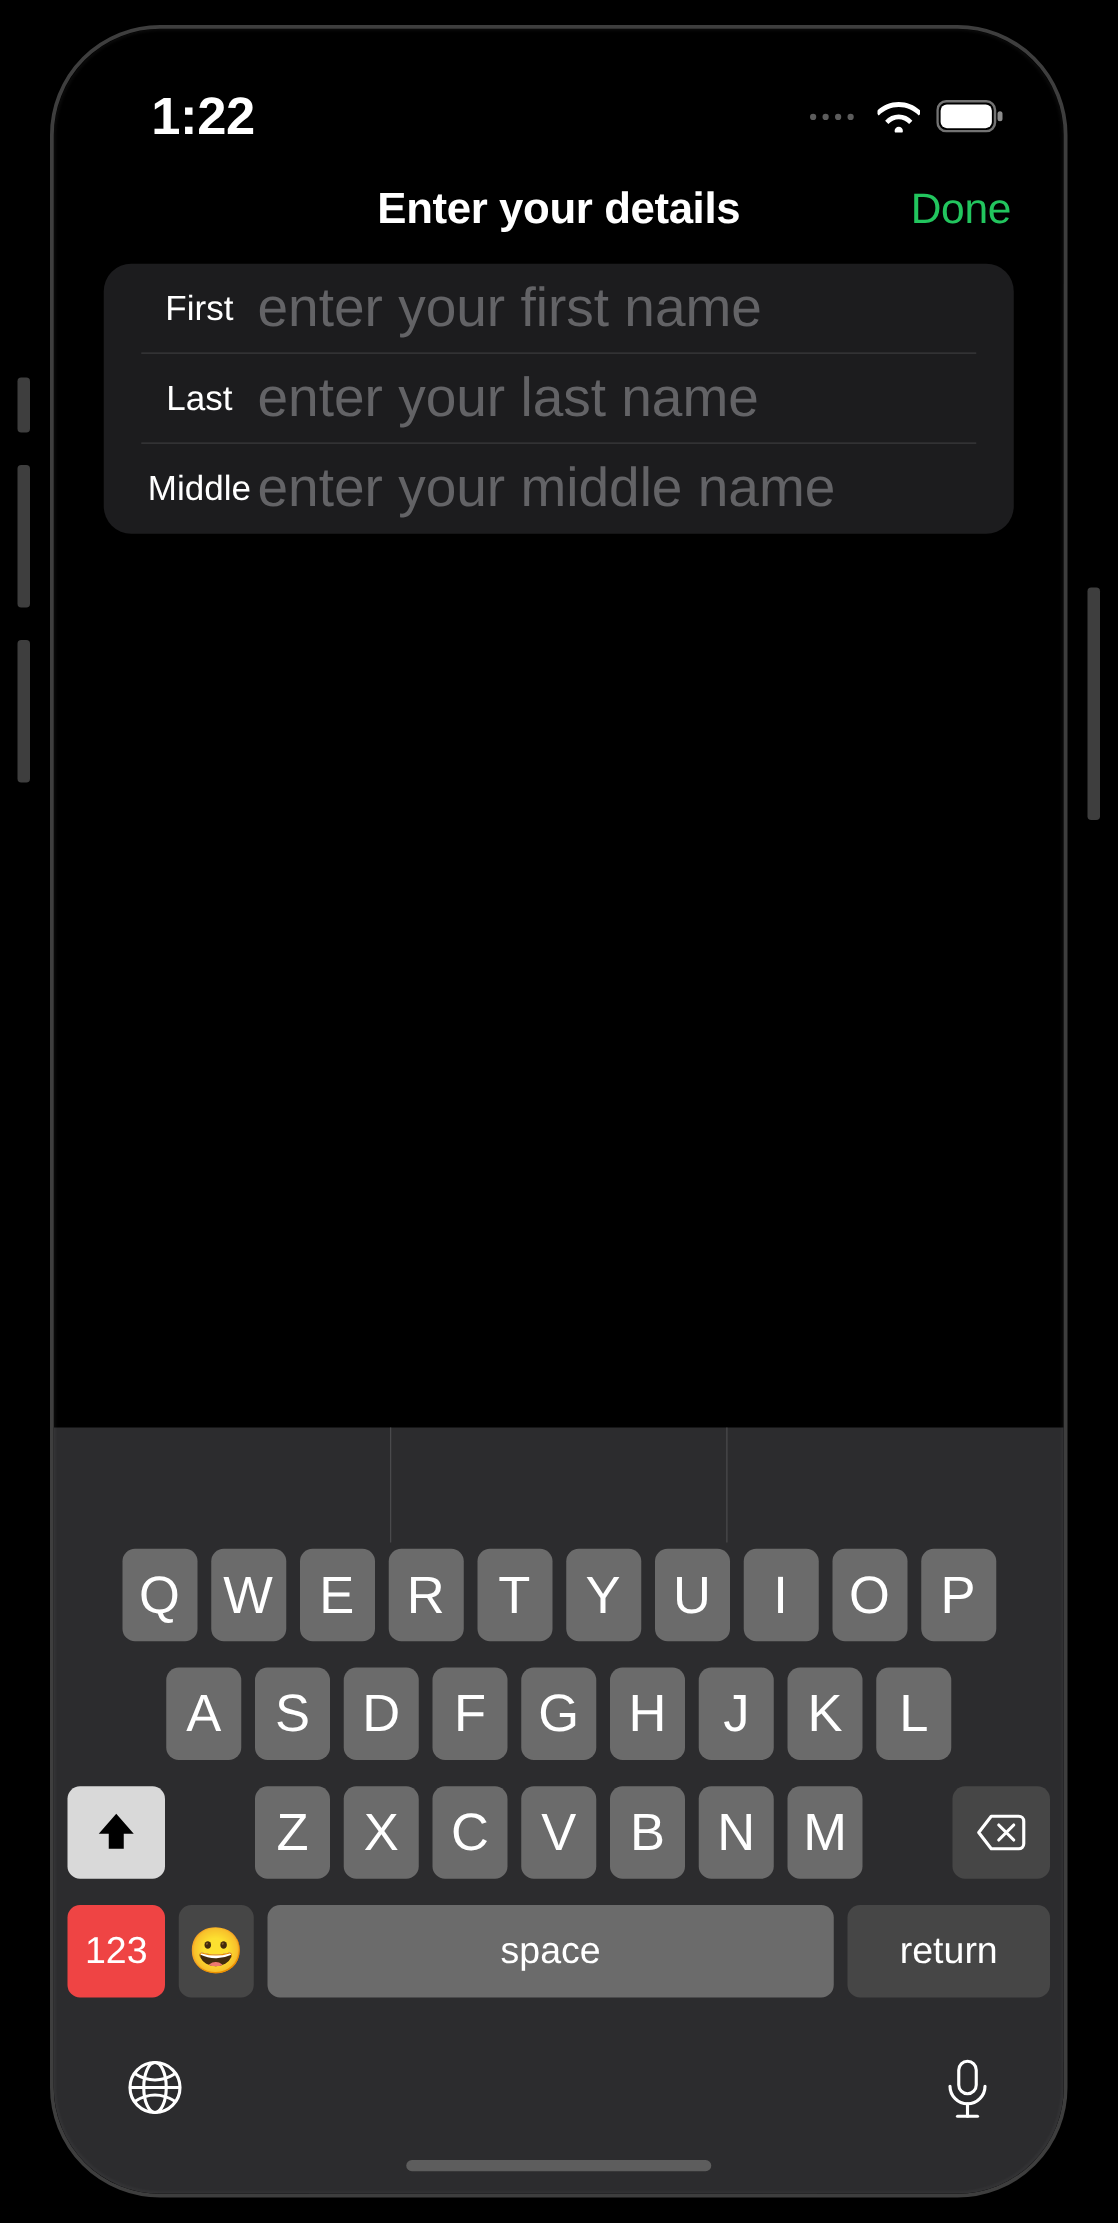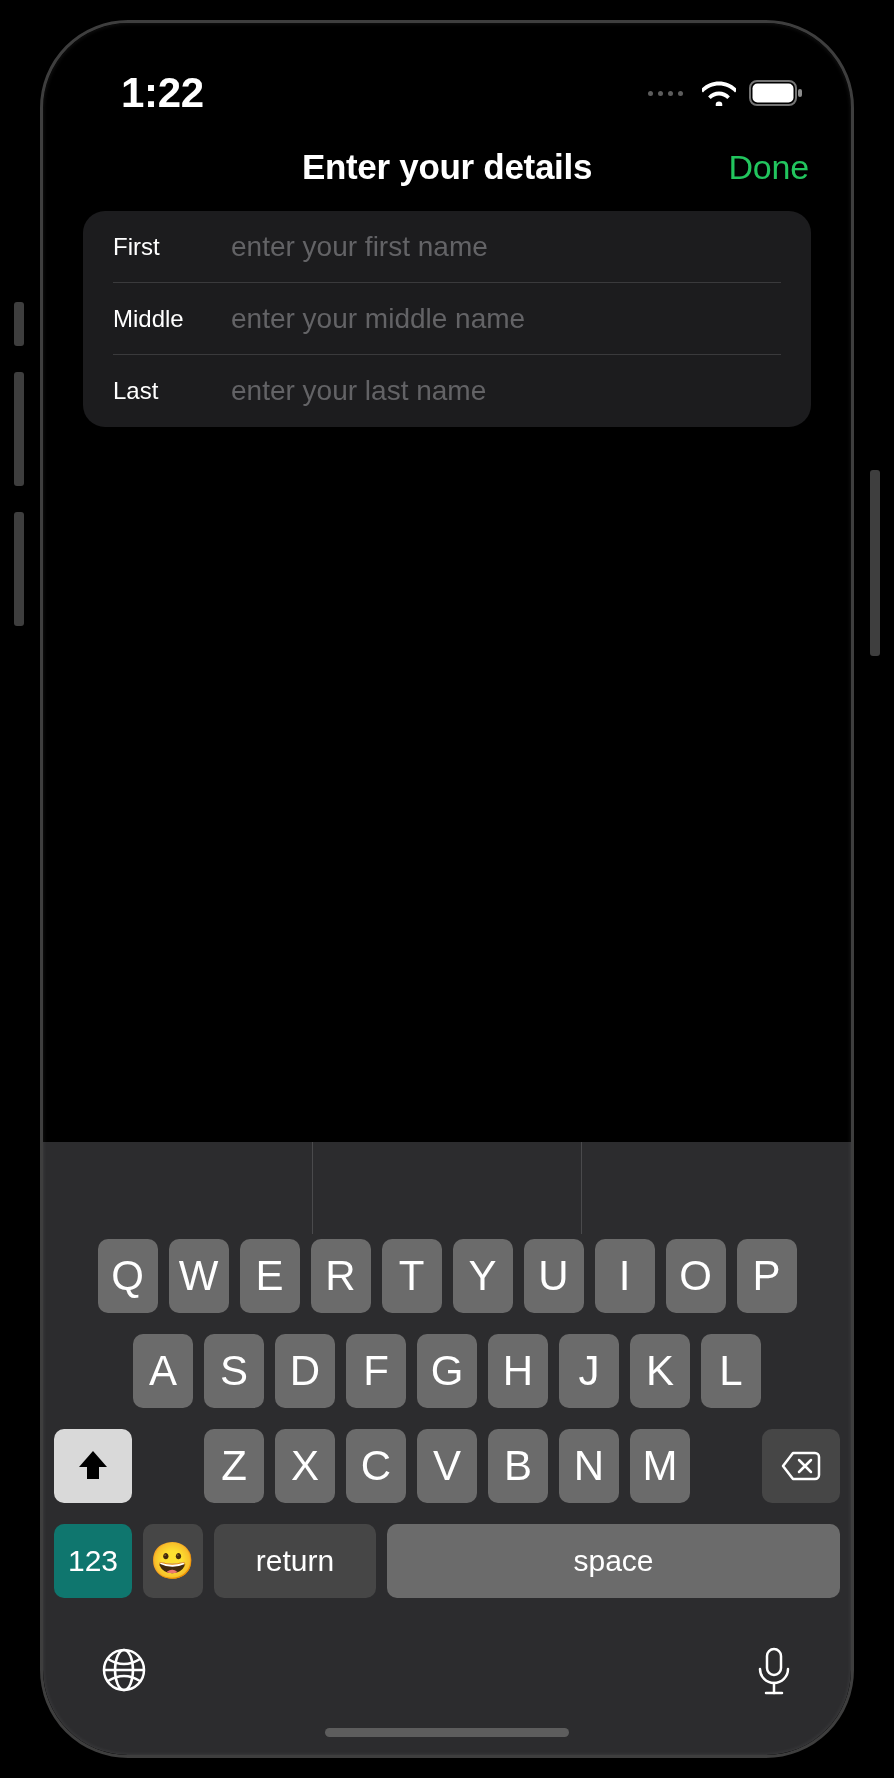--- a/index.html
+++ b/index.html
@@ -98,30 +98,31 @@
   .form-row{
     display:flex;
     align-items:center;
     height:72px;
     border-bottom:1px solid #3a3a3c;
   }
   .form-row:last-child{border-bottom:none;}
   .form-label{
     width:118px;
     color:#fff;
-    font-size:24px;
+    font-size:28px;
     font-weight:400;
+    text-align:center;
   }
   .form-input{
     flex:1;
     background:none;
     border:none;
     outline:none;
     color:#14b8a6;
-    font-size:28px;
+    font-size:44px;
     font-family:inherit;
     caret-color:#0a84ff;
   }
   .form-input::placeholder{color:#636366;}
 
   
   .keyboard{
     position:absolute;
     bottom:0;
     left:0;right:0;
@@ -157,21 +158,21 @@
   .key.shift{
     width:78px;
     background:#d9d9d9;
   }
   .key.backspace{
     width:78px;
     background:#464646;
   }
   .key.numbers{
     width:78px;
-    background:#0f766e;
+    background:#ef4444;
     font-size:30px;
   }
   .key.emoji{
     width:60px;
     background:#464646;
     font-size:36px;
   }
   .key.space{
     flex:1;
     background:#6b6b6b;
@@ -236,26 +237,26 @@
     <div class="nav-title">Enter your details</div>
     <div class="nav-done">Done</div>
   </div>
 
   <div class="form-card">
     <div class="form-row">
       <div class="form-label">First</div>
       <input class="form-input" id="first-input" autofocus="" placeholder="enter your first name" style="">
     </div>
     <div class="form-row">
+      <div class="form-label">Last</div>
+      <input class="form-input" placeholder="enter your last name" style="">
+    </div>
+    <div class="form-row">
       <div class="form-label">Middle</div>
       <input class="form-input" placeholder="enter your middle name" style="">
-    </div>
-    <div class="form-row">
-      <div class="form-label">Last</div>
-      <input class="form-input" placeholder="enter your last name" style="">
     </div>
   </div>
 
   <div class="keyboard">
     <div class="kb-suggest">
       <div></div>
       <div></div>
       <div></div>
     </div>
     <div class="kb-rows">
@@ -302,22 +303,22 @@
             <path fill="none" stroke="#fff" stroke-width="2.5" stroke-linejoin="round" d="M12 2h22a4 4 0 0 1 4 4v18a4 4 0 0 1-4 4H12L2 15Z"></path>
             <path stroke="#fff" stroke-width="2.5" stroke-linecap="round" d="m18 9 12 12M30 9 18 21"></path>
           </svg>
         </div>
       </div>
       <div class="kb-row bottom">
         <div class="key numbers">123</div>
         <div class="key emoji">
           <span>😀</span>
         </div>
+        <div class="key space">space</div>
         <div class="key return">return</div>
-        <div class="key space">space</div>
       </div>
     </div>
     <div class="kb-footer">
       <svg width="46" height="46" viewBox="0 0 46 46">
         <circle cx="23" cy="23" r="20" fill="none" stroke="#fff" stroke-width="2.5"></circle>
         <ellipse cx="23" cy="23" rx="9" ry="20" fill="none" stroke="#fff" stroke-width="2.5"></ellipse>
         <line x1="3" y1="23" x2="43" y2="23" stroke="#fff" stroke-width="2.5"></line>
         <path d="M7 12 Q23 22 39 12 M7 34 Q23 24 39 34" fill="none" stroke="#fff" stroke-width="2.5"></path>
       </svg>
       <svg width="38" height="50" viewBox="0 0 38 50">

